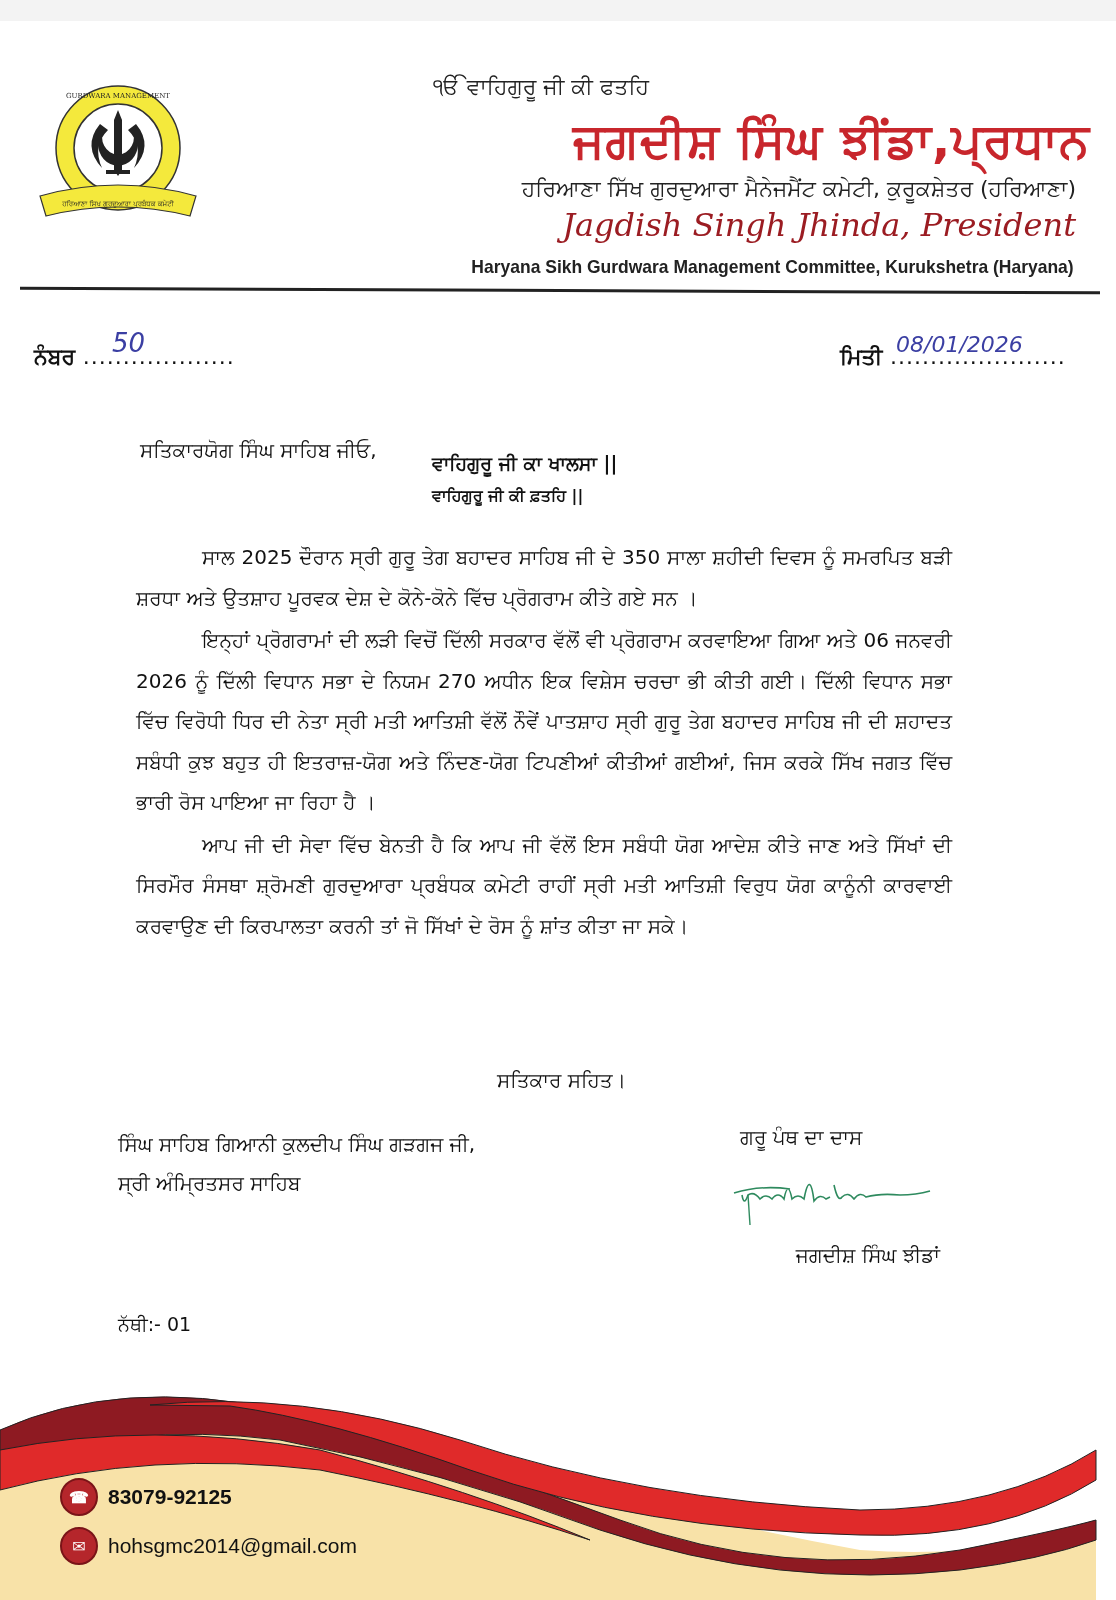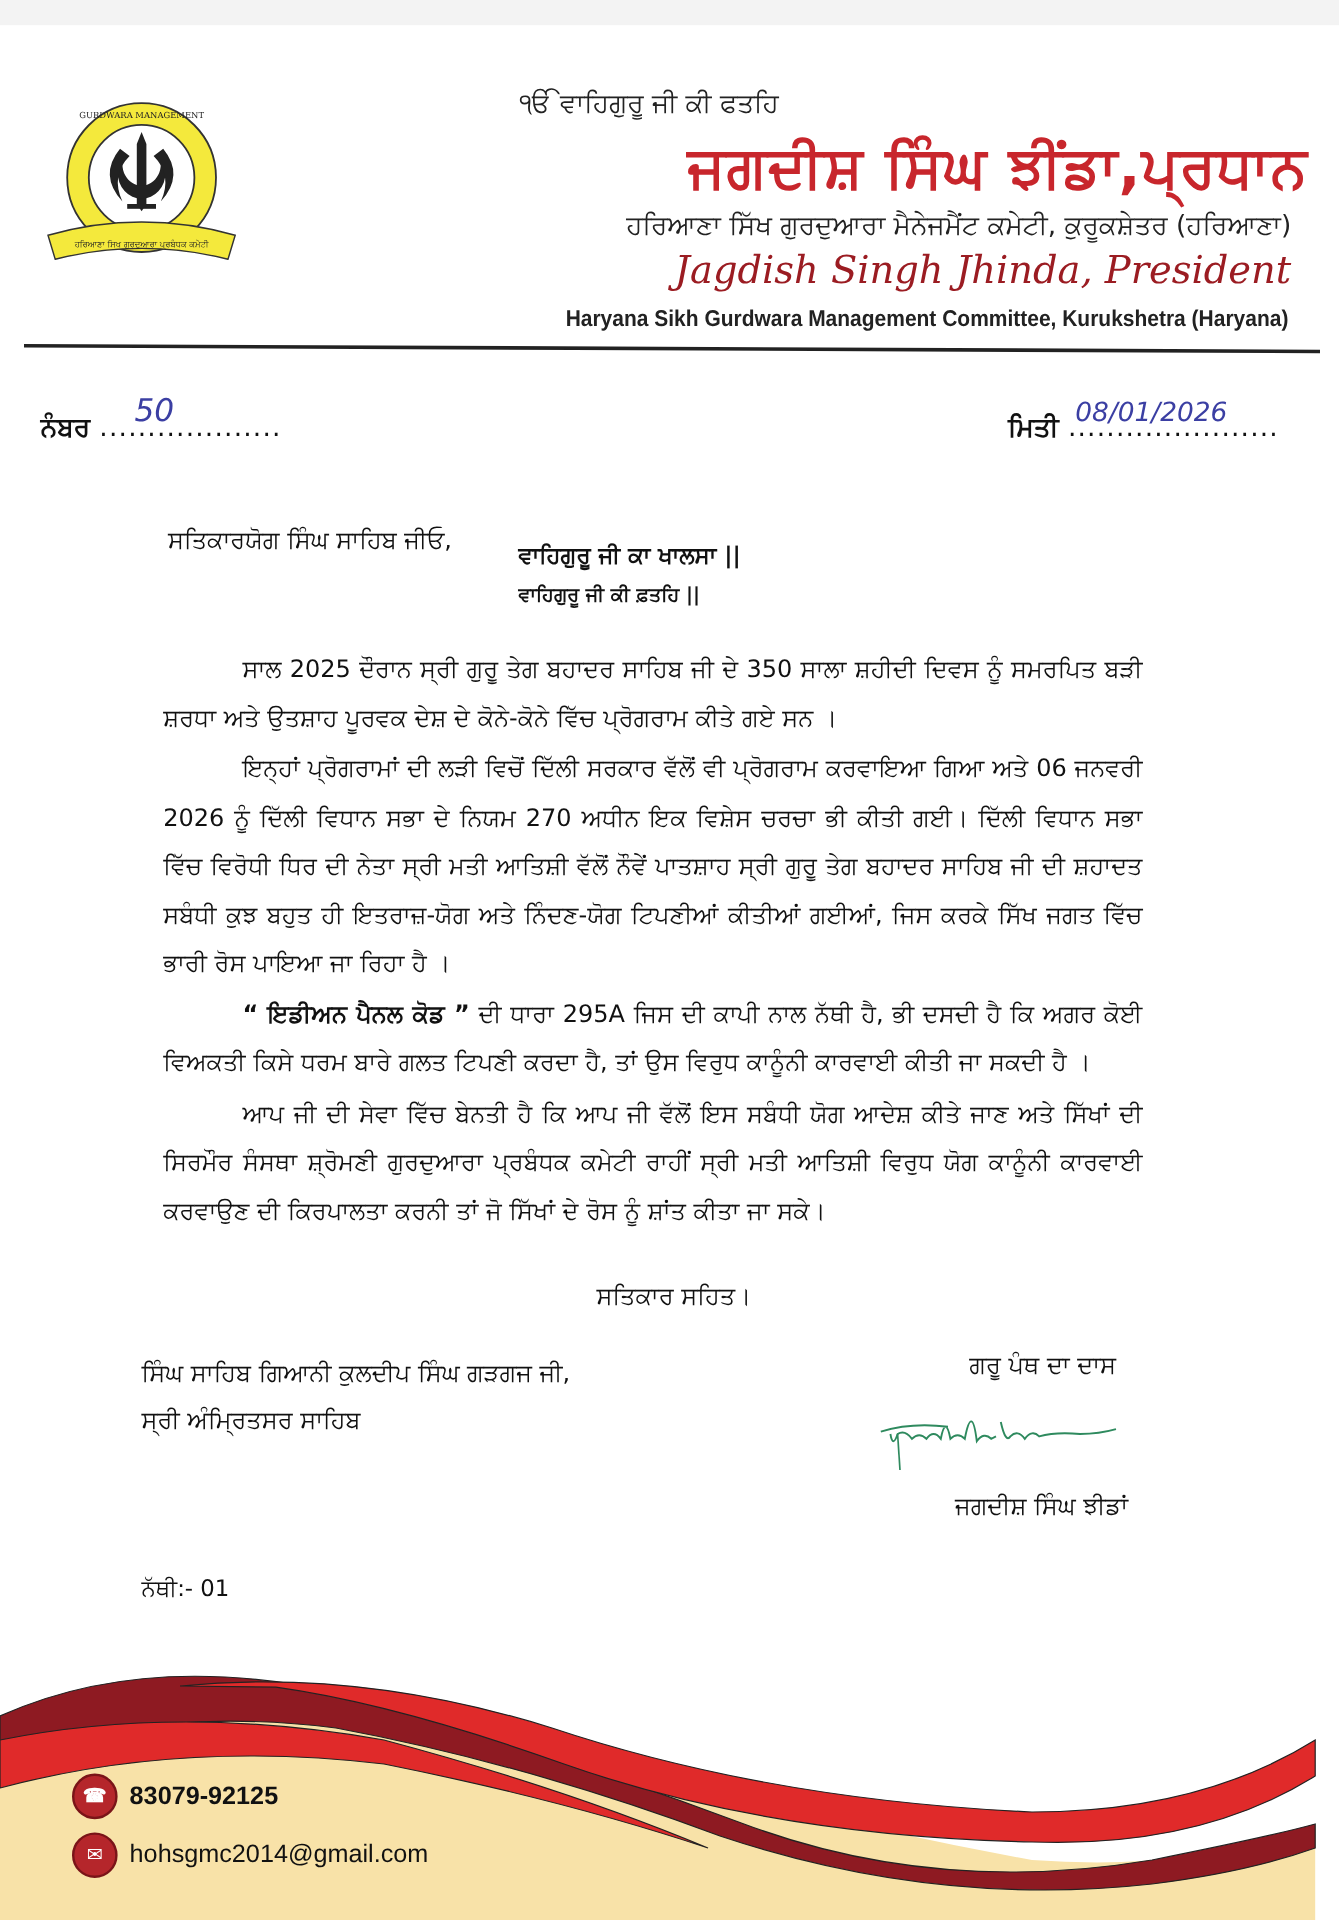--- a/index.html
+++ b/index.html
@@ -34,21 +34,21 @@
     .salutation { left: 140px; top: 390px; font-size: 20px; margin-top: 48px; }
     .greet1 { left: 432px; top: 452px; font-size: 19px; font-weight: bold; }
     .greet2 { left: 432px; top: 486px; font-size: 16px; font-weight: bold; }
 
     .body-text { left: 134px; top: 535px; width: 820px; font-size: 20px; line-height: 40.5px; text-align: justify; }
     .body-text p { margin: 2px; text-indent: 66px; }
     .closing { left: 497px; top: 1068px; font-size: 20px; }
 
     .addr { left: 118px; top: 1125px; font-size: 20px; line-height: 39px; }
     .sign-block { left: 740px; top: 1125px; width: 230px; font-size: 20px; }
-    .sign-line { text-align: right; padding-right: 40px; }
+    .sign-line { text-align: left; padding-right: 40px; }
     .signature { position: absolute; left: -10px; top: 40px; width: 210px; height: 70px; }
     .signer { position: absolute; right: 30px; top: 118px; white-space: nowrap; }
     .enclosure { left: 118px; top: 1313px; font-size: 19px; }
 
     
     .footer { left: 0; top: 1380px; width: 1116px; height: 220px; }
     .contact { left: 60px; font-size: 21px; display: flex; align-items: center; gap: 10px; }
     .contact-phone { top: 1478px; font-weight: bold; font-family: "Liberation Sans", sans-serif; }
     .contact-email { top: 1527px; font-family: "Liberation Sans", sans-serif; }
     .cicon { width: 34px; height: 34px; border-radius: 50%; background: #b5262b; border: 2px solid #7a1418; display: flex; align-items: center; justify-content: center; color: #fff; font-size: 16px; }
@@ -92,21 +92,20 @@
   <span class="hand date-val">08/01/2026</span>
 </div>
 
 <div class="abs salutation">ਸਤਿਕਾਰਯੋਗ ਸਿੰਘ ਸਾਹਿਬ ਜੀਓ,</div>
 <div class="abs greet1">ਵਾਹਿਗੁਰੂ ਜੀ ਕਾ ਖਾਲਸਾ ||</div>
 <div class="abs greet2">ਵਾਹਿਗੁਰੂ ਜੀ ਕੀ ਫ਼ਤਹਿ ||</div>
 
 <div class="abs body-text">
   <p>ਸਾਲ 2025 ਦੌਰਾਨ ਸ੍ਰੀ ਗੁਰੂ ਤੇਗ ਬਹਾਦਰ ਸਾਹਿਬ ਜੀ ਦੇ 350 ਸਾਲਾ ਸ਼ਹੀਦੀ ਦਿਵਸ ਨੂੰ ਸਮਰਪਿਤ ਬੜੀ ਸ਼ਰਧਾ ਅਤੇ ਉਤਸ਼ਾਹ ਪੂਰਵਕ ਦੇਸ਼ ਦੇ ਕੋਨੇ-ਕੋਨੇ ਵਿੱਚ ਪ੍ਰੋਗਰਾਮ ਕੀਤੇ ਗਏ ਸਨ ।</p>
   <p>ਇਨ੍ਹਾਂ ਪ੍ਰੋਗਰਾਮਾਂ ਦੀ ਲੜੀ ਵਿਚੋਂ ਦਿੱਲੀ ਸਰਕਾਰ ਵੱਲੋਂ ਵੀ ਪ੍ਰੋਗਰਾਮ ਕਰਵਾਇਆ ਗਿਆ ਅਤੇ 06 ਜਨਵਰੀ 2026 ਨੂੰ ਦਿੱਲੀ ਵਿਧਾਨ ਸਭਾ ਦੇ ਨਿਯਮ 270 ਅਧੀਨ ਇਕ ਵਿਸ਼ੇਸ ਚਰਚਾ ਭੀ ਕੀਤੀ ਗਈ। ਦਿੱਲੀ ਵਿਧਾਨ ਸਭਾ ਵਿੱਚ ਵਿਰੋਧੀ ਧਿਰ ਦੀ ਨੇਤਾ ਸ੍ਰੀ ਮਤੀ ਆਤਿਸ਼ੀ ਵੱਲੋਂ ਨੌਵੇਂ ਪਾਤਸ਼ਾਹ ਸ੍ਰੀ ਗੁਰੂ ਤੇਗ ਬਹਾਦਰ ਸਾਹਿਬ ਜੀ ਦੀ ਸ਼ਹਾਦਤ ਸਬੰਧੀ ਕੁਝ ਬਹੁਤ ਹੀ ਇਤਰਾਜ਼-ਯੋਗ ਅਤੇ ਨਿੰਦਣ-ਯੋਗ ਟਿਪਣੀਆਂ ਕੀਤੀਆਂ ਗਈਆਂ, ਜਿਸ ਕਰਕੇ ਸਿੱਖ ਜਗਤ ਵਿੱਚ ਭਾਰੀ ਰੋਸ ਪਾਇਆ ਜਾ ਰਿਹਾ ਹੈ ।</p>
-  <p><b>“ ਇਡੀਅਨ ਪੈਨਲ ਕੋਡ ”</b> <span>ਦੀ ਧਾਰਾ 295A ਜਿਸ ਦੀ ਕਾਪੀ ਨਾਲ ਨੱਥੀ ਹੈ, ਭੀ ਦਸਦੀ ਹੈ ਕਿ ਅਗਰ ਕੋਈ ਵਿਅਕਤੀ ਕਿਸੇ ਧਰਮ ਬਾਰੇ ਗਲਤ ਟਿਪਣੀ ਕਰਦਾ ਹੈ, ਤਾਂ ਉਸ ਵਿਰੁਧ ਕਾਨੂੰਨੀ ਕਾਰਵਾਈ ਕੀਤੀ ਜਾ ਸਕਦੀ ਹੈ ।</span></p>
   <p>ਆਪ ਜੀ ਦੀ ਸੇਵਾ ਵਿੱਚ ਬੇਨਤੀ ਹੈ ਕਿ ਆਪ ਜੀ ਵੱਲੋਂ ਇਸ ਸਬੰਧੀ ਯੋਗ ਆਦੇਸ਼ ਕੀਤੇ ਜਾਣ ਅਤੇ ਸਿੱਖਾਂ ਦੀ ਸਿਰਮੌਰ ਸੰਸਥਾ ਸ਼੍ਰੋਮਣੀ ਗੁਰਦੁਆਰਾ ਪ੍ਰਬੰਧਕ ਕਮੇਟੀ ਰਾਹੀਂ ਸ੍ਰੀ ਮਤੀ ਆਤਿਸ਼ੀ ਵਿਰੁਧ ਯੋਗ ਕਾਨੂੰਨੀ ਕਾਰਵਾਈ ਕਰਵਾਉਣ ਦੀ ਕਿਰਪਾਲਤਾ ਕਰਨੀ ਤਾਂ ਜੋ ਸਿੱਖਾਂ ਦੇ ਰੋਸ ਨੂੰ ਸ਼ਾਂਤ ਕੀਤਾ ਜਾ ਸਕੇ।</p>
 </div>
 <div class="abs closing">ਸਤਿਕਾਰ ਸਹਿਤ।</div>
 
 <div class="abs addr">
   <div>ਸਿੰਘ ਸਾਹਿਬ ਗਿਆਨੀ ਕੁਲਦੀਪ ਸਿੰਘ ਗੜਗਜ ਜੀ,</div>
   <div>ਸ੍ਰੀ ਅੰਮ੍ਰਿਤਸਰ ਸਾਹਿਬ</div>
 </div>
 
 <div class="abs sign-block">

